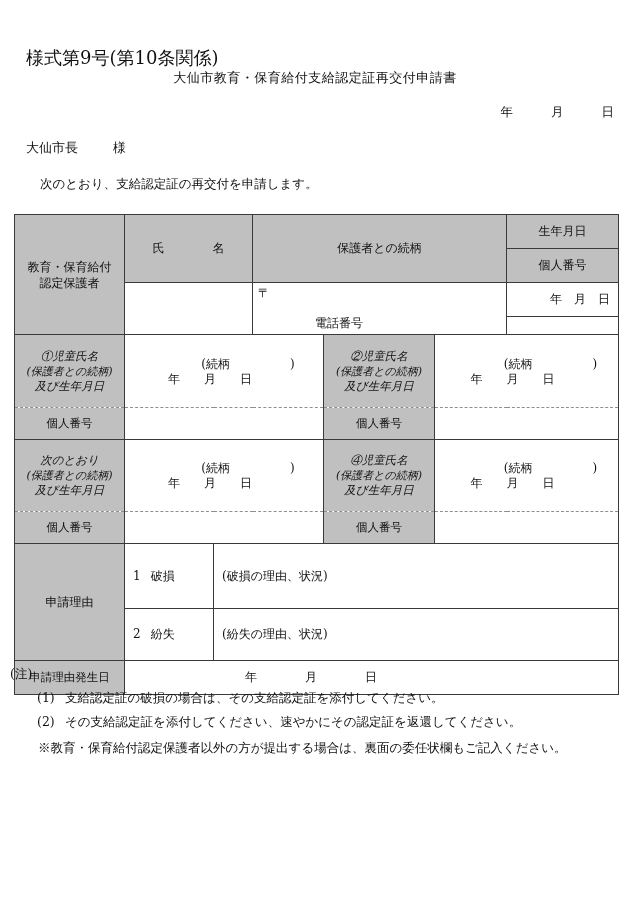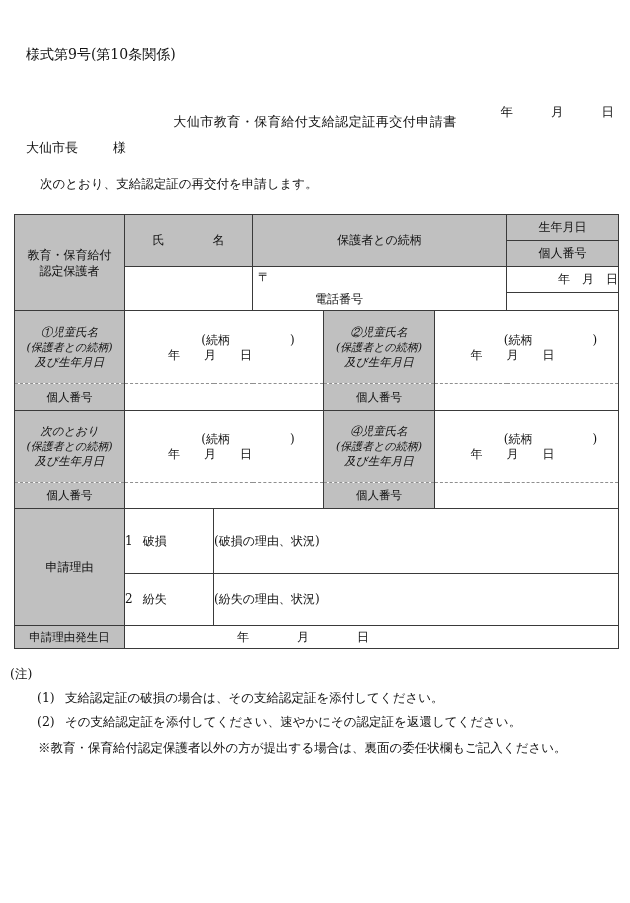--- a/index.html
+++ b/index.html
@@ -1,32 +1,32 @@
 <!DOCTYPE html>
 <html><head>
 <meta charset="utf-8">
 <style>
   html,body { margin:0; padding:0; background:#ffffff; }
   .page {
     position:relative; width:630px; height:903px; background:#ffffff;
     font-family:"DejaVu Serif","Liberation Serif",serif; color:#111111;
     overflow:hidden;
   }
-  .form-number { position:absolute; left:26px; top:46px; font-size:14px; }
-  .title { position:absolute; left:0; right:0; top:69px; text-align:center; font-size:13px; letter-spacing:0.5px;margin-top:44px; }
+  .form-number { position:absolute; left:26px; top:46px; font-size:18px; }
+  .title { position:absolute; left:0; right:0; top:69px; text-align:center; font-size:13px; letter-spacing:0.5px; }
   .date-line { position:absolute; top:104px; right:16px; display:flex; gap:38px; font-size:12.5px; }
   .recipient { position:absolute; left:26px; top:139px; font-size:13px; display:flex; gap:35px; }
   .intro { position:absolute; left:40px; top:176px; font-size:12.5px; }
 
   table.form {
     position:absolute; left:14px; top:214px; width:604px;
     border-collapse:collapse; table-layout:fixed; font-size:12px;
     border:1.5px solid #2b2b2b;
   }
-  table.form td { border:1px solid #3a3a3a; padding:0; overflow:hidden; vertical-align:middle; }
+  table.form td { border:1px solid #3a3a3a; padding:8px; overflow:hidden; vertical-align:middle; }
   .g { background:#c0c0c0; }
   .ctr { text-align:center; }
   .sec-label { text-align:center; line-height:16px; font-size:12px; }
   .child-label { text-align:center; line-height:15px; font-size:11.5px;font-style:italic; }
   .child-label .sub { font-size:11px; }
   .pn-label { text-align:center; font-size:11.5px; }
   .child-data { vertical-align:bottom; padding-bottom:3px;margin-left:16px; }
   .zoku { display:block; text-align:center; transform:translateX(24px); line-height:15px; }
   .cymd { display:block; text-align:center; transform:translateX(-14px); line-height:14px; }
   .addr-cell { position:relative; }

